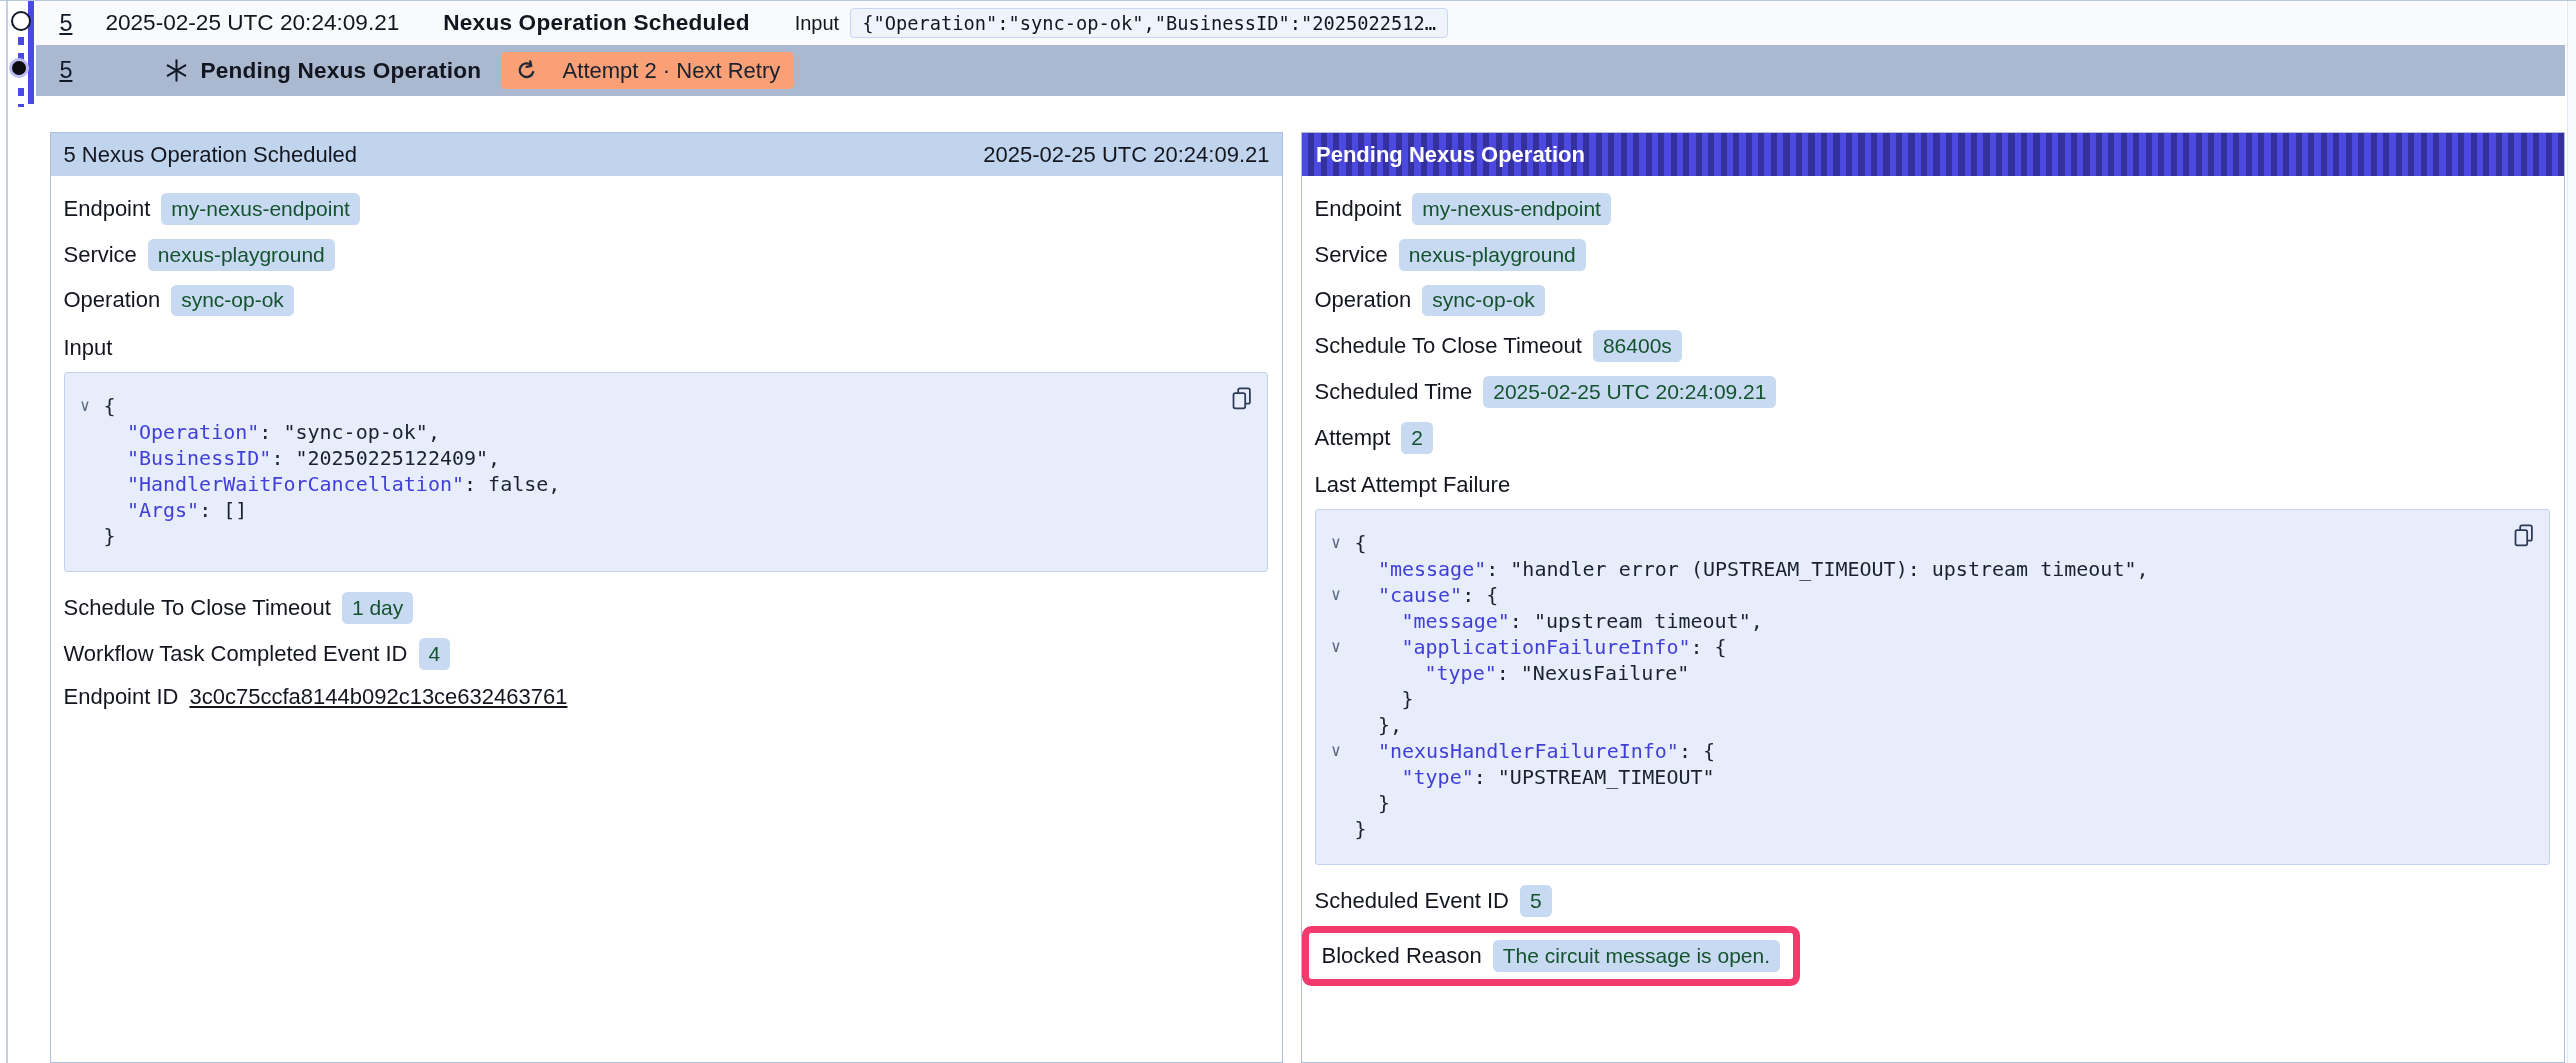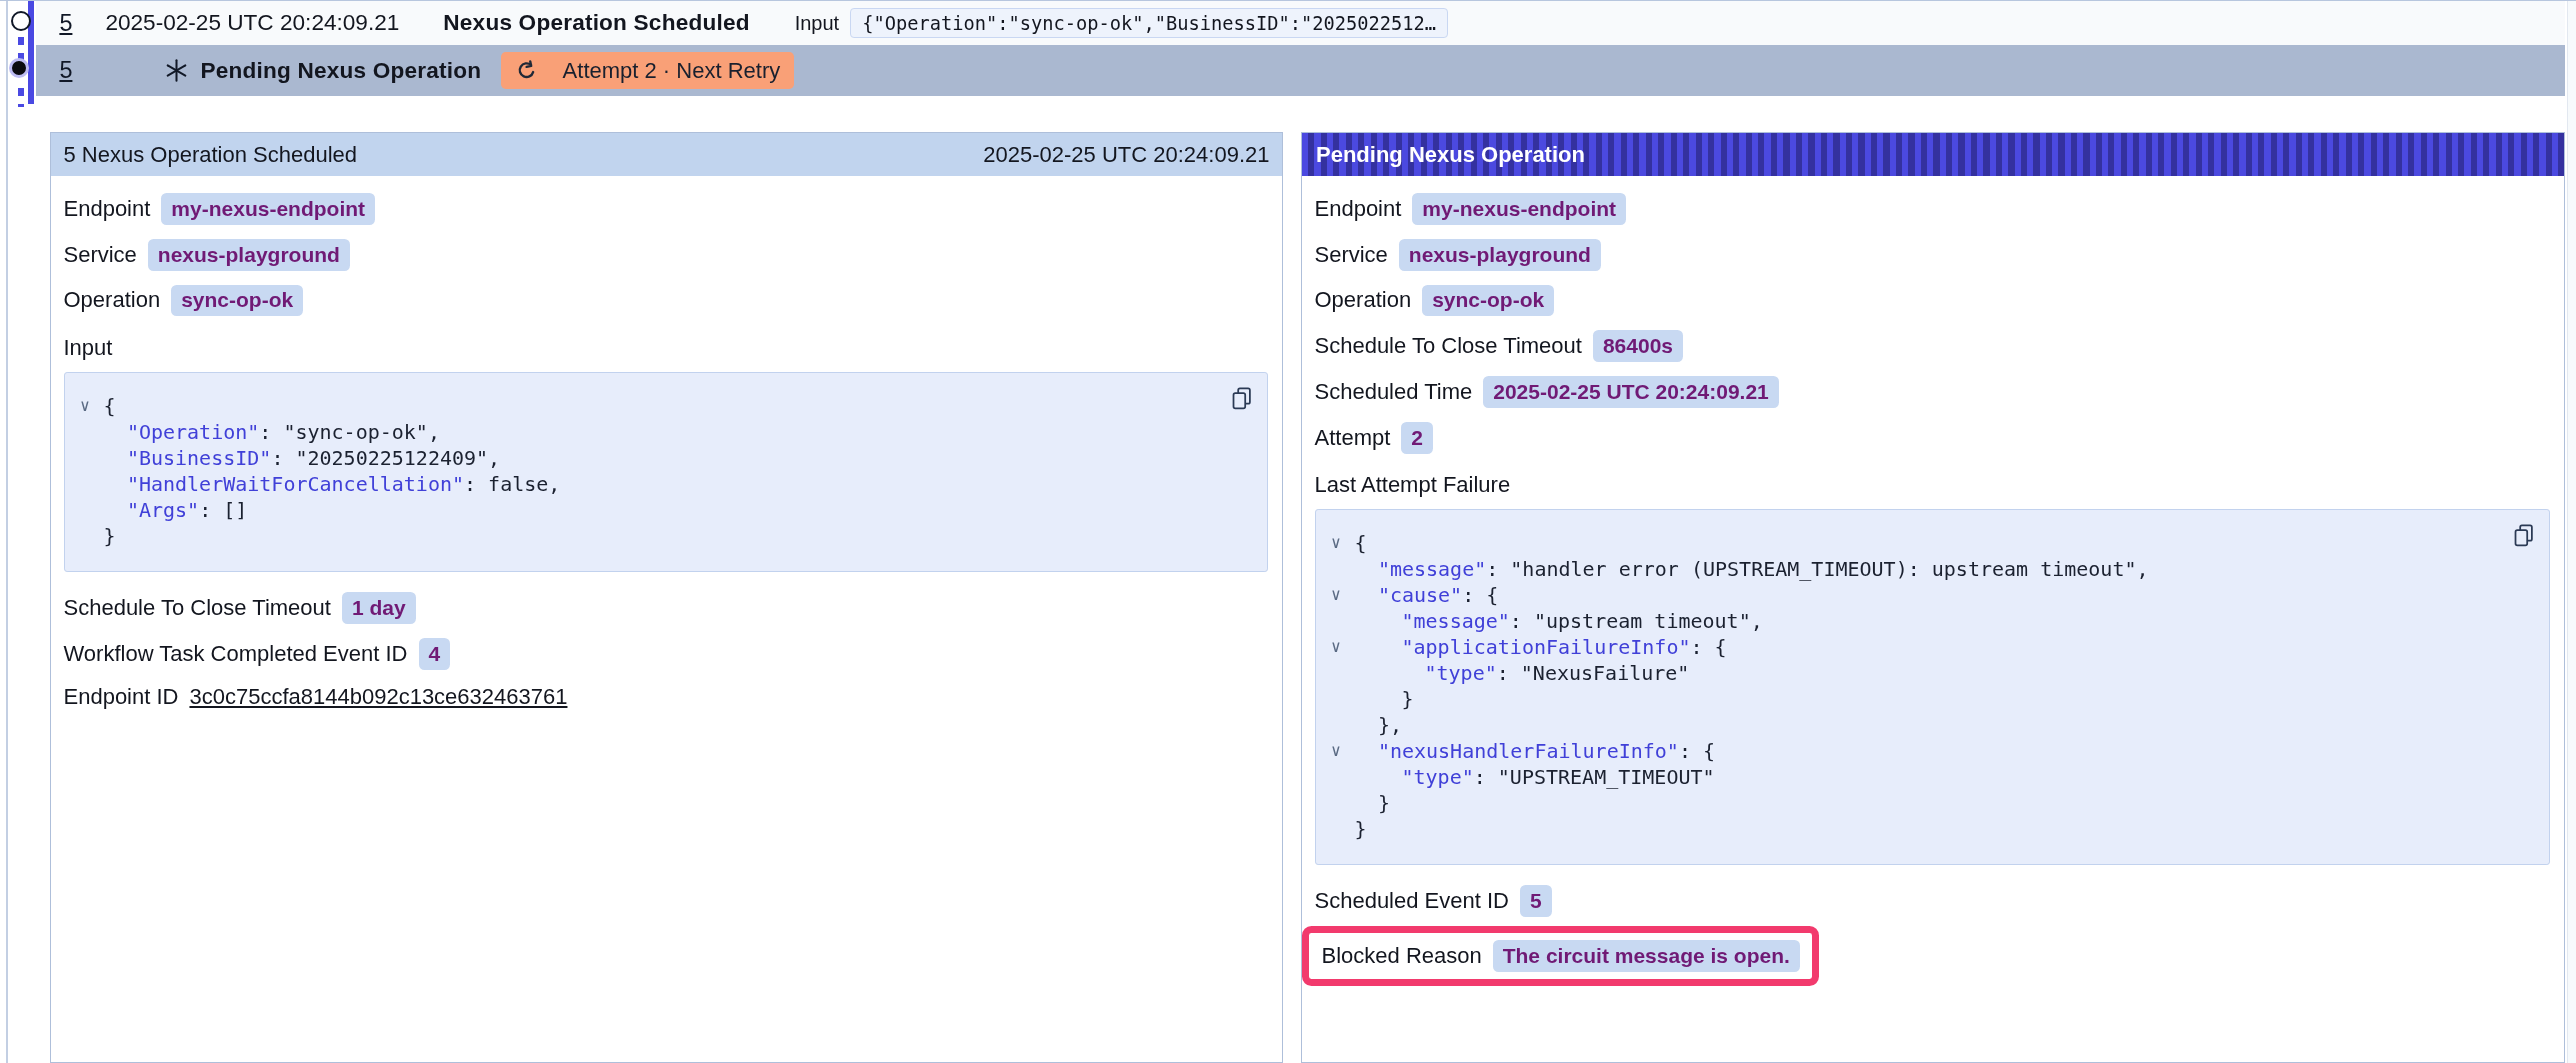--- a/index.html
+++ b/index.html
@@ -41,21 +41,21 @@
   .panel.left { width:1233px; flex:none; }
   .panel.right { flex:1; }
   .panel-hd-left { height:43px; background:#c1d4ee; display:flex; align-items:center; justify-content:space-between; padding:0 12.5px; font-size:22px; }
   .panel-hd-right { height:43px; display:flex; align-items:center; padding:0 14px; font-size:22px; font-weight:600; color:#ffffff;
     background:repeating-linear-gradient(90deg,#4b49e0 0 6.2px,#34319f 6.2px 12.5px); }
   .panel-body { padding:17px 14px 0 12.5px; }
 
   
   .field-row { display:flex; align-items:center; gap:11px; margin:0 0 14px 0; font-size:22px; }
   .field-label { color:#13161f; white-space:nowrap; }
-  .chip { background:#c8d9f2; color:#701a75; border-radius:5.5px; padding:3.9px 10px; font-size:21px; white-space:nowrap;font-weight:bold; }
+  .chip { background:#c8d9f2; color:#14532d; border-radius:5.5px; padding:3.9px 10px; font-size:21px; white-space:nowrap; }
   .link-value { color:#13161f; font-size:22px; text-decoration:underline; cursor:pointer;text-align:right; }
   .hl-box { display:inline-flex; align-items:center; gap:11px; border:7px solid #f23a6d; border-radius:9.4px;
     padding:7px 12.5px; margin-left:-12.5px; background:#fff; }
   .field-row.has-hl { margin-bottom:11px; margin-top:-4.7px; }
 
   
   .section-label { font-size:22px; margin:18.7px 0 11px 0; }
   .code-block { position:relative; background:#e7edfb; border:1.6px solid #c2d2ee; border-radius:3.1px;
     padding:20px 55px 22px 15.6px; margin:0 0 20px 0; font-family:"DejaVu Sans Mono", monospace; font-size:20px; color:#1b2130; }
   .code-line { display:flex; line-height:26px; white-space:pre; }

